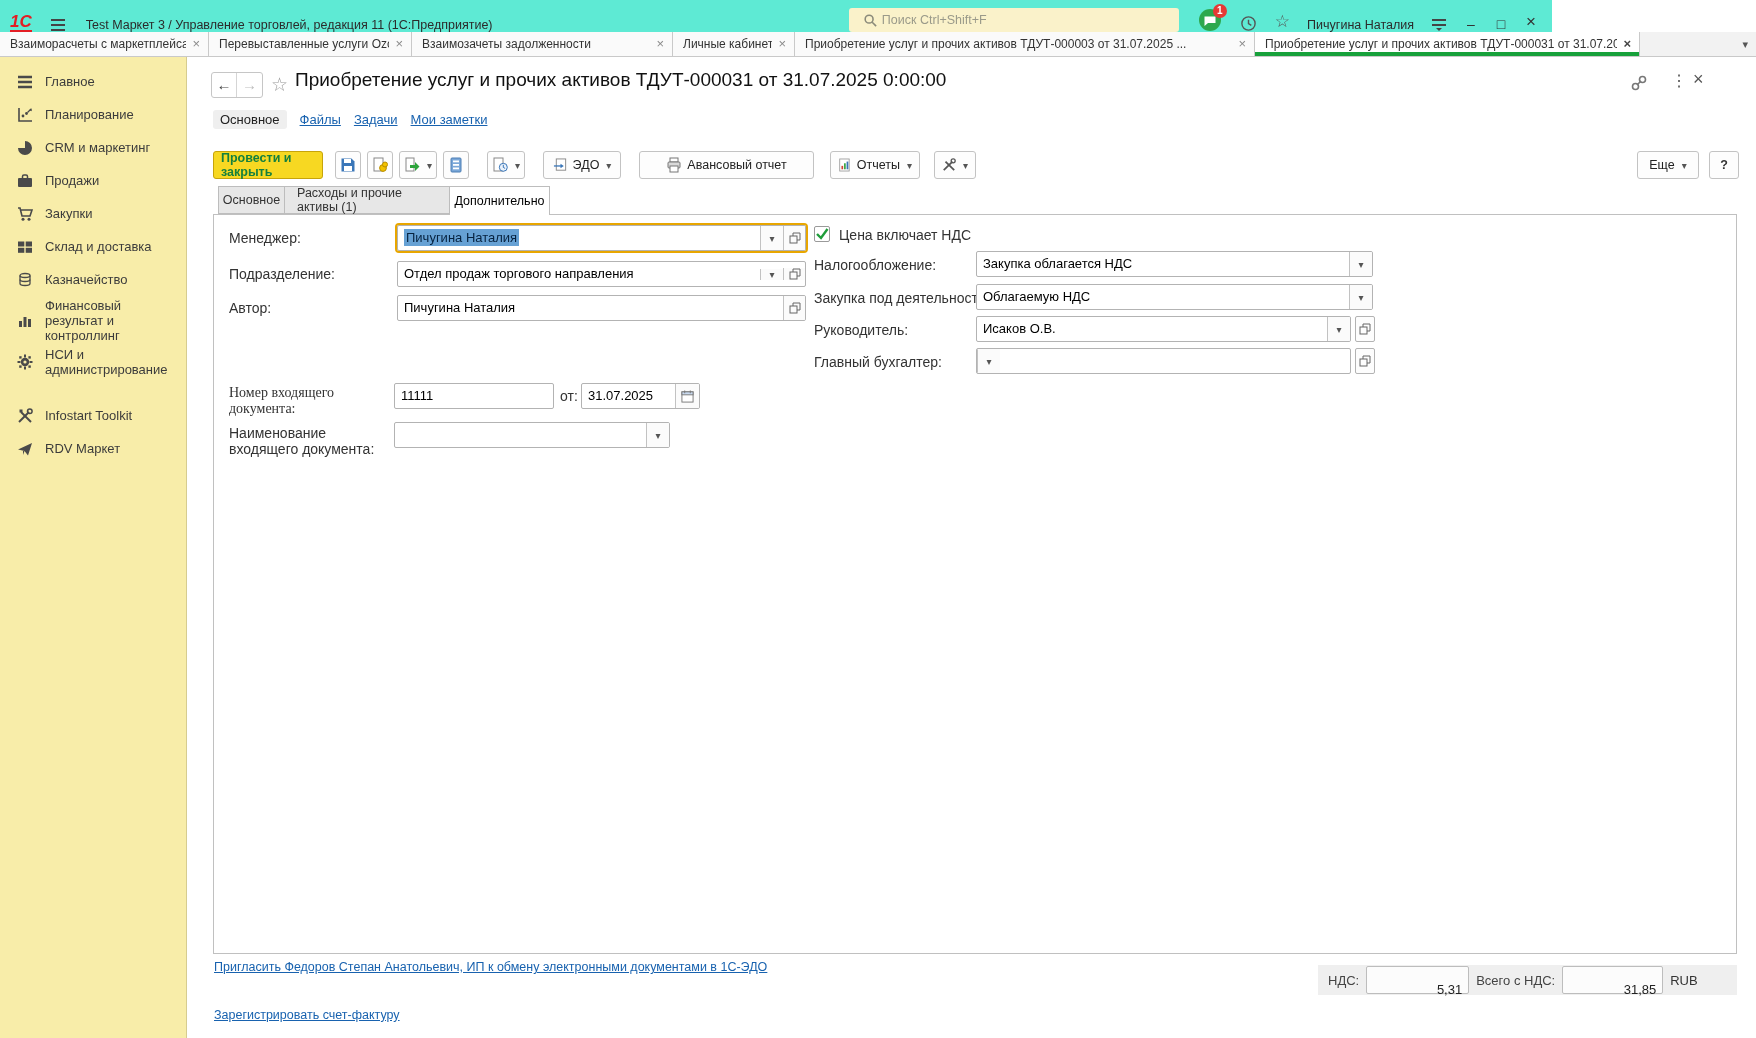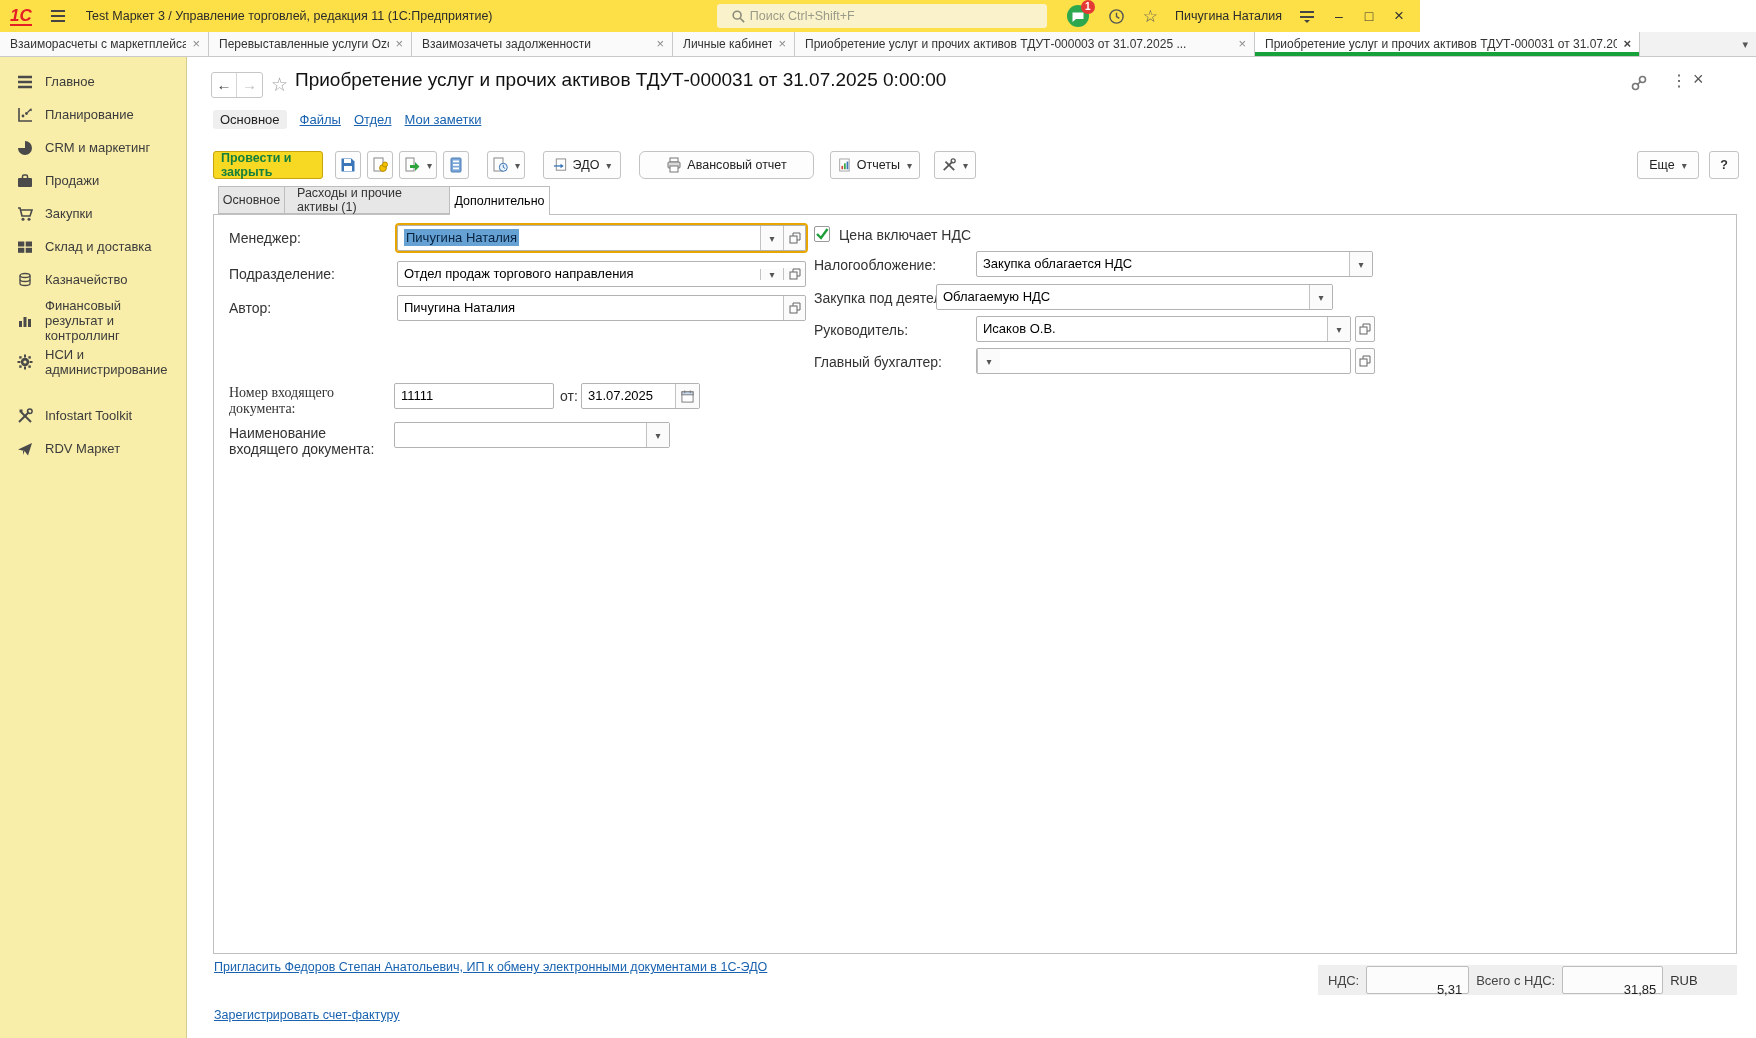--- a/index.html
+++ b/index.html
@@ -1,21 +1,21 @@
 <!DOCTYPE html>
 <html><head>
 <meta charset="utf-8">
 <style>
   * { margin:0; padding:0; box-sizing:border-box; }
   html,body { width:1756px; height:1038px; overflow:hidden; }
   body { font-family:"Liberation Sans", sans-serif; font-size:13px; color:#222; background:#fff; }
   #app { position:relative; width:1756px; height:1038px; background:#fff; }
 
   
-  #titlebar { position:absolute; left:0; top:0; width:1420px; height:32px; background:#fde047; display:flex; align-items:center; }
+  #titlebar { position:absolute; left:0; top:0; width:1552px; height:32px; background:#5eead4; display:flex; align-items:flex-end; }
   .logo { margin-left:10px; color:#E31E24; font-weight:bold; font-style:italic; font-size:17px; border-bottom:2px solid #E31E24; line-height:17px; cursor:default; }
   .burger { margin-left:18px; display:inline-flex; }
   .apptitle { margin-left:20px; font-size:12.5px; color:#2b2b2b; white-space:nowrap; }
   .tb-spacer { flex:1; }
   .searchbox { width:330px; height:24px; background:#FAF2CA; border-radius:3px; display:flex; align-items:center; padding:0 14px; margin-right:10px; }
   .searchbox input { border:none; outline:none; background:transparent; font-family:"Liberation Sans",sans-serif; font-size:12.5px; color:#555; width:100%; margin-left:5px; }
   .searchbox input::placeholder { color:#9a9a8a; }
   .bell { position:relative; width:24px; height:24px; margin:0 9px; }
   .badge { position:absolute; right:-5px; top:-4px; min-width:14px; height:14px; background:#E53935; color:#fff; border-radius:7px; font-size:10px; line-height:14px; text-align:center; padding:0 3px; font-weight:bold; }
   .tbicon { margin:0 9px; display:inline-flex; align-items:center; color:#666; cursor:default; }
@@ -61,21 +61,21 @@
   .nav-link { color:#1862AF; text-decoration:underline; font-size:13px; cursor:pointer; }
 
   #toolbar { position:absolute; left:26px; top:94px; height:28px; display:flex; align-items:stretch; }
   .tbtn { background:#FDFDFD; border:1px solid #C3C3C3; border-radius:3px; display:flex; align-items:center; justify-content:center; gap:5px; font-size:12.5px; color:#222; padding:0 7px; cursor:default; }
   .tbtn .dd { font-size:10px; color:#555; margin-left:2px; }
   .primary { background:#F7D822; border:1px solid #C7A40A; font-weight:bold; color:#15803d; width:110px; margin-right:12px; }
   .ibtn { width:26px; padding:0; margin-right:6px; }
   .ibtn-dd { width:38px; padding:0; margin-right:6px; }
   .grp { margin-right:18px; }
   .w-edo { width:78px; margin-right:18px; }
-  .w-av { width:175px; margin-right:16px;border-radius:6px; }
+  .w-av { width:175px; margin-right:16px; }
   .w-rep { width:90px; margin-right:14px; }
   .w-wr { width:42px; }
   .more-btn { position:absolute; left:1450px; top:94px; width:62px; height:28px; }
   .help-btn { position:absolute; left:1522px; top:94px; width:30px; height:28px; font-weight:bold; color:#333; }
 
   #formtabs { position:absolute; left:31px; top:129px; display:flex; height:28px; }
   .ftab { height:28px; background:#E7E7E7; border:1px solid #BDBDBD; border-left:none; display:flex; align-items:center; justify-content:center; font-size:12.5px; color:#333; padding:0 12px; }
   .ftab:first-child { border-left:1px solid #BDBDBD; }
   .ftab.active { background:#fff; border-bottom:none; height:29px; z-index:3; position:relative; color:#000; }
   .ft1{width:67px;} .ft2{width:165px;} .ft3{width:100px;}
@@ -315,21 +315,21 @@
           <rect x="8.5" y="1.5" width="6" height="6" rx="3"></rect>
           <path d="M6 10l4-4"></path>
         </svg>
     </span>
     <span class="hdr-ico" id="hdr-dots">⋮</span>
     <span class="hdr-ico" id="hdr-close">×</span>
 
     <div id="navrow">
       <span class="nav-current">Основное</span>
       <span class="nav-link">Файлы</span>
-      <span class="nav-link">Отдел</span>
+      <span class="nav-link">Задачи</span>
       <span class="nav-link">Мои заметки</span>
     </div>
 
     <div id="toolbar">
       <div class="tbtn primary">
           <span>Провести и закрыть</span>
         </div>
       <div class="tbtn ibtn">
         <svg width="16" height="16" viewBox="0 0 16 16">
             <path d="M1.5 1.5h10l3 3v10h-13z" fill="#3A76B8"></path>
@@ -489,21 +489,21 @@
       </span>
       <span class="flabel" style="left:625px; top:12px;">Цена включает НДС</span>
 
       <span class="flabel" style="left:600px; top:42px;">Налогообложение:</span>
       <div class="fld" style="left:762px; top:36px; width:397px;">
         <span class="val">Закупка облагается НДС</span>
         <span class="dd-btn">▾</span>
       </div>
 
       <span class="flabel" style="left:600px; top:75px;">Закупка под деятельность:</span>
-      <div class="fld" style="left:722px; top:69px; width:397px;">
+      <div class="fld" style="left:762px; top:69px; width:397px;">
         <span class="val">Облагаемую НДС</span>
         <span class="dd-btn">▾</span>
       </div>
 
       <span class="flabel" style="left:600px; top:107px;">Руководитель:</span>
       <div class="fld" style="left:762px; top:101px; width:375px;">
         <span class="val">Исаков О.В.</span>
         <span class="dd-btn">▾</span>
       </div>
       <span class="open-btn" style="left:1141px; top:101px;">

